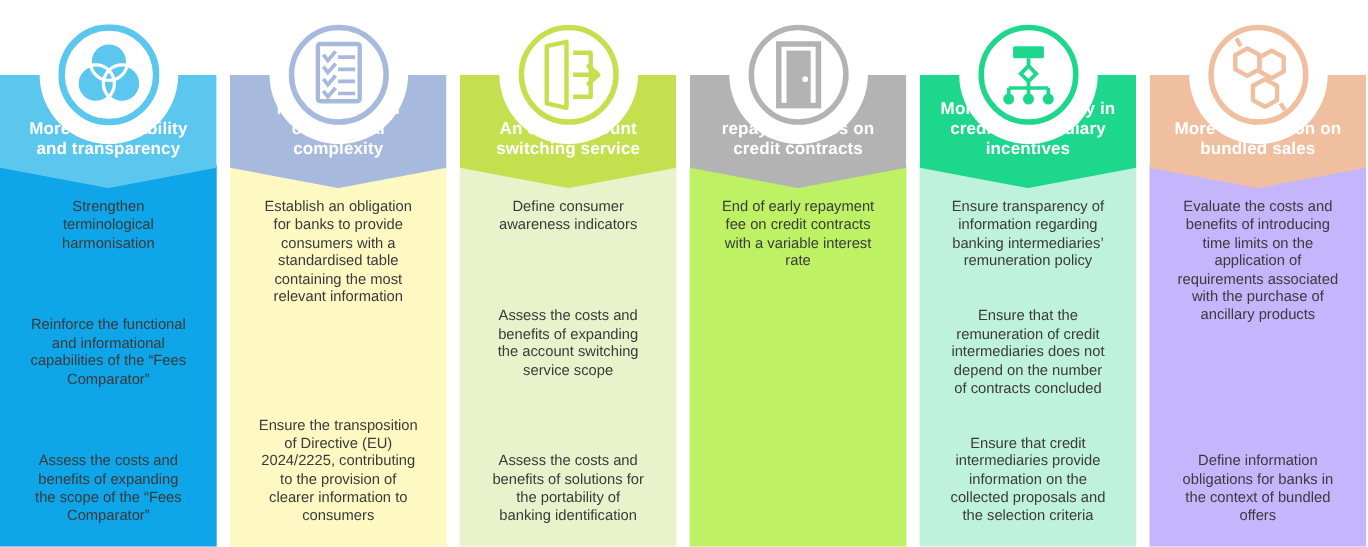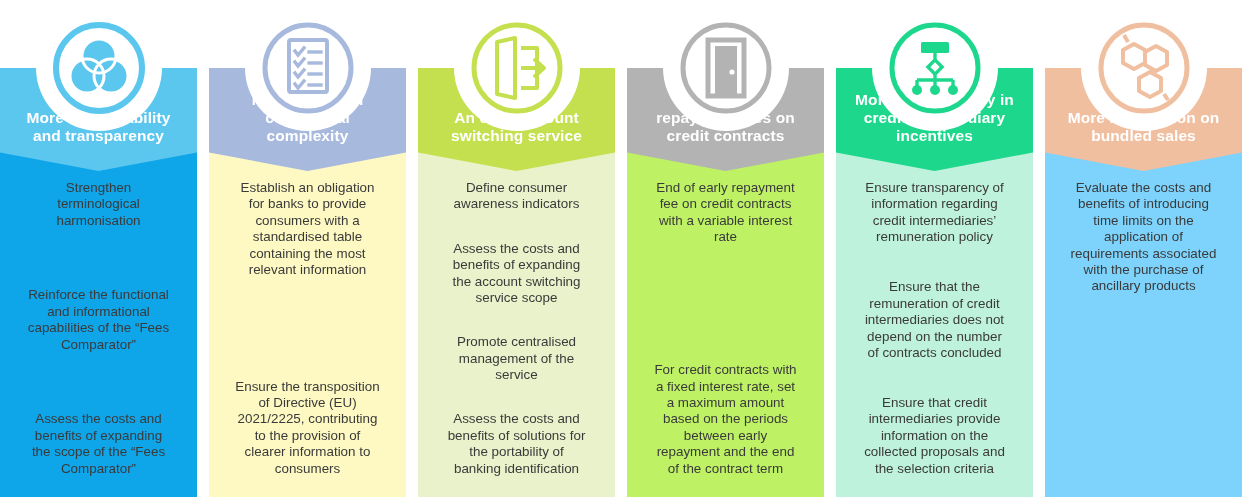--- a/index.html
+++ b/index.html
@@ -160,21 +160,21 @@
     </div>
     <div class="body" style="background:#fef9c3">
       <div class="bullet">Establish an obligation
 for banks to provide
 consumers with a
 standardised table
 containing the most
 relevant information</div>
       <div class="bullet">Ensure the transposition
 of Directive (EU)
-2021/2225, contributing
+2024/2225, contributing
 to the provision of
 clearer information to
 consumers</div>
     </div>
   </div>
 
   <div class="column">
     <div class="medallion">
       <svg width="92" height="92" viewBox="0 0 92 92" aria-hidden="true">
         <circle cx="46" cy="46" r="43" fill="none" stroke="#C5E04F" stroke-width="5"></circle>
@@ -188,23 +188,20 @@
       <div class="header-title">An easy account
 switching service</div>
     </div>
     <div class="body" style="background:#EAF2CB">
       <div class="bullet">Define consumer
 awareness indicators</div>
       <div class="bullet">Assess the costs and
 benefits of expanding
 the account switching
 service scope</div>
-      <div class="bullet">Promote centralised
-management of the
-service</div>
       <div class="bullet">Assess the costs and
 benefits of solutions for
 the portability of
 banking identification</div>
     </div>
   </div>
 
   <div class="column">
     <div class="medallion">
       <svg width="92" height="92" viewBox="0 0 92 92" aria-hidden="true">
@@ -217,27 +214,20 @@
     <div class="header" style="background:#B3B3B3">
       <div class="header-title">Fewer early
 repayment fees on
 credit contracts</div>
     </div>
     <div class="body" style="background:#bef264">
       <div class="bullet">End of early repayment
 fee on credit contracts
 with a variable interest
 rate</div>
-      <div class="bullet">For credit contracts with
-a fixed interest rate, set
-a maximum amount
-based on the periods
-between early
-repayment and the end
-of the contract term</div>
     </div>
   </div>
 
   <div class="column">
     <div class="medallion">
       <svg width="92" height="92" viewBox="0 0 92 92" aria-hidden="true">
         <circle cx="46" cy="46" r="43" fill="none" stroke="#1DD88C" stroke-width="5"></circle>
         <rect x="32" y="20" width="28" height="11" rx="1.5" fill="#1DD88C"></rect>
         <line x1="46" y1="31" x2="46" y2="40" stroke="#1DD88C" stroke-width="3.4"></line>
         <rect x="41" y="40" width="10" height="10" fill="none" stroke="#1DD88C" stroke-width="3.4" transform="rotate(45 46 45)"></rect>
@@ -252,21 +242,21 @@
       </svg>
     </div>
     <div class="header" style="background:#1DD88C">
       <div class="header-title">More transparency in
 credit intermediary
 incentives</div>
     </div>
     <div class="body" style="background:#BFF2DC">
       <div class="bullet">Ensure transparency of
 information regarding
-credit intermediaries’
+banking intermediaries’
 remuneration policy</div>
       <div class="bullet">Ensure that the
 remuneration of credit
 intermediaries does not
 depend on the number
 of contracts concluded</div>
       <div class="bullet">Ensure that credit
 intermediaries provide
 information on the
 collected proposals and
@@ -284,24 +274,28 @@
           <polygon points="52,50 63,56 63,69 52,75 41,69 41,56"></polygon>
           <line x1="30" y1="20" x2="26" y2="13"></line>
           <line x1="66" y1="72" x2="70" y2="78"></line>
         </g>
       </svg>
     </div>
     <div class="header" style="background:#F0BFA0">
       <div class="header-title">More information on
 bundled sales</div>
     </div>
-    <div class="body" style="background:#7dd3fc">
+    <div class="body" style="background:#c4b5fd">
       <div class="bullet">Evaluate the costs and
 benefits of introducing
 time limits on the
 application of
 requirements associated
 with the purchase of
 ancillary products</div>
+      <div class="bullet">Define information
+obligations for banks in
+the context of bundled
+offers</div>
     </div>
   </div>
 
 </div>
 
 </body></html>

